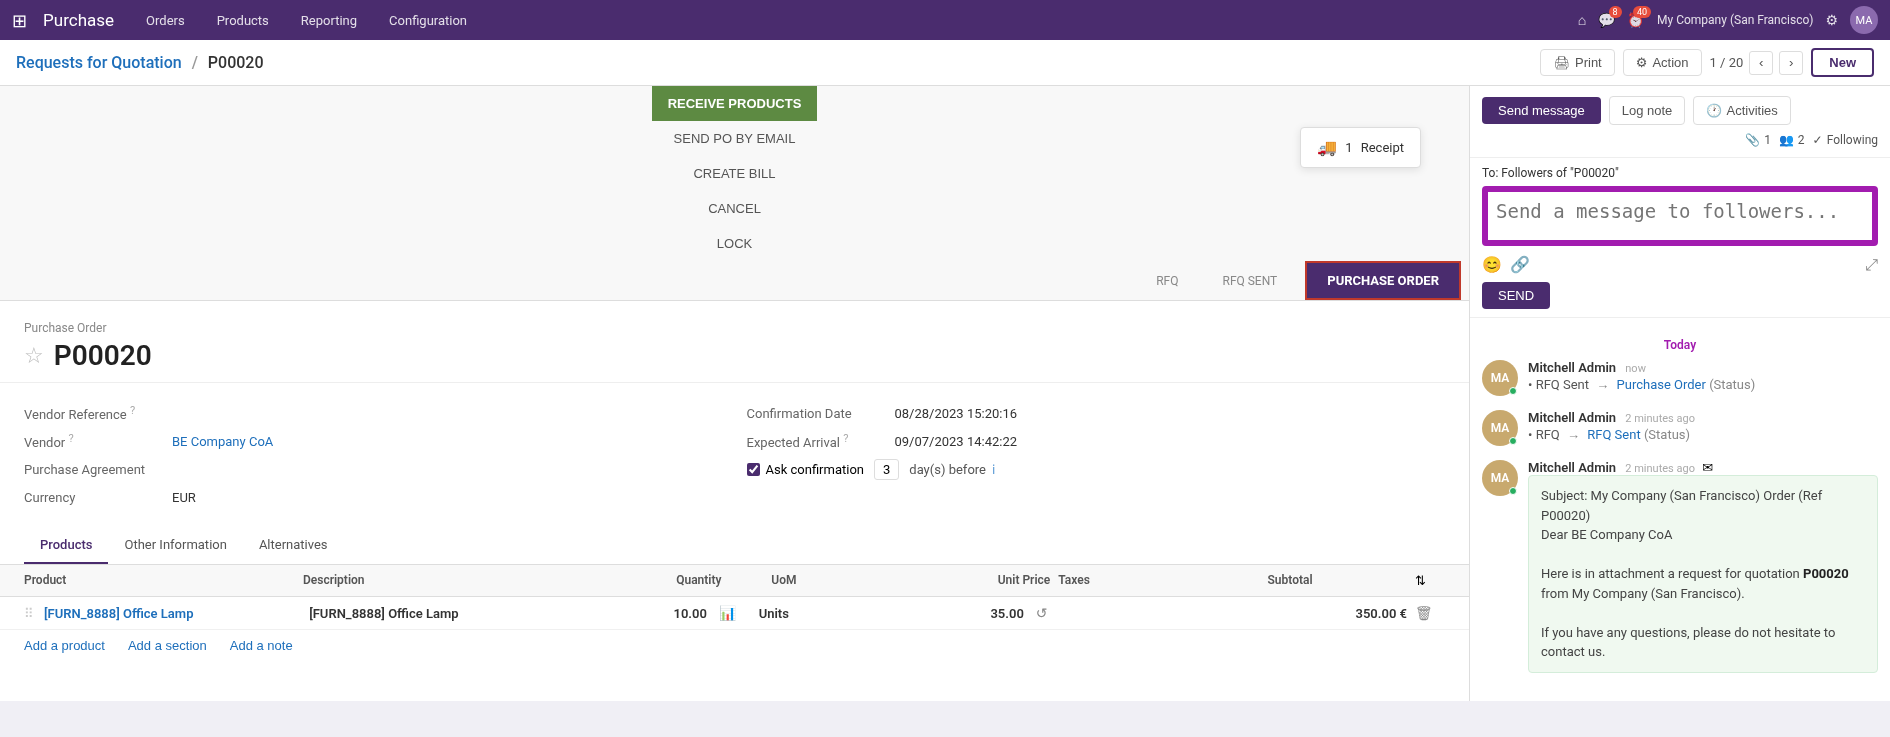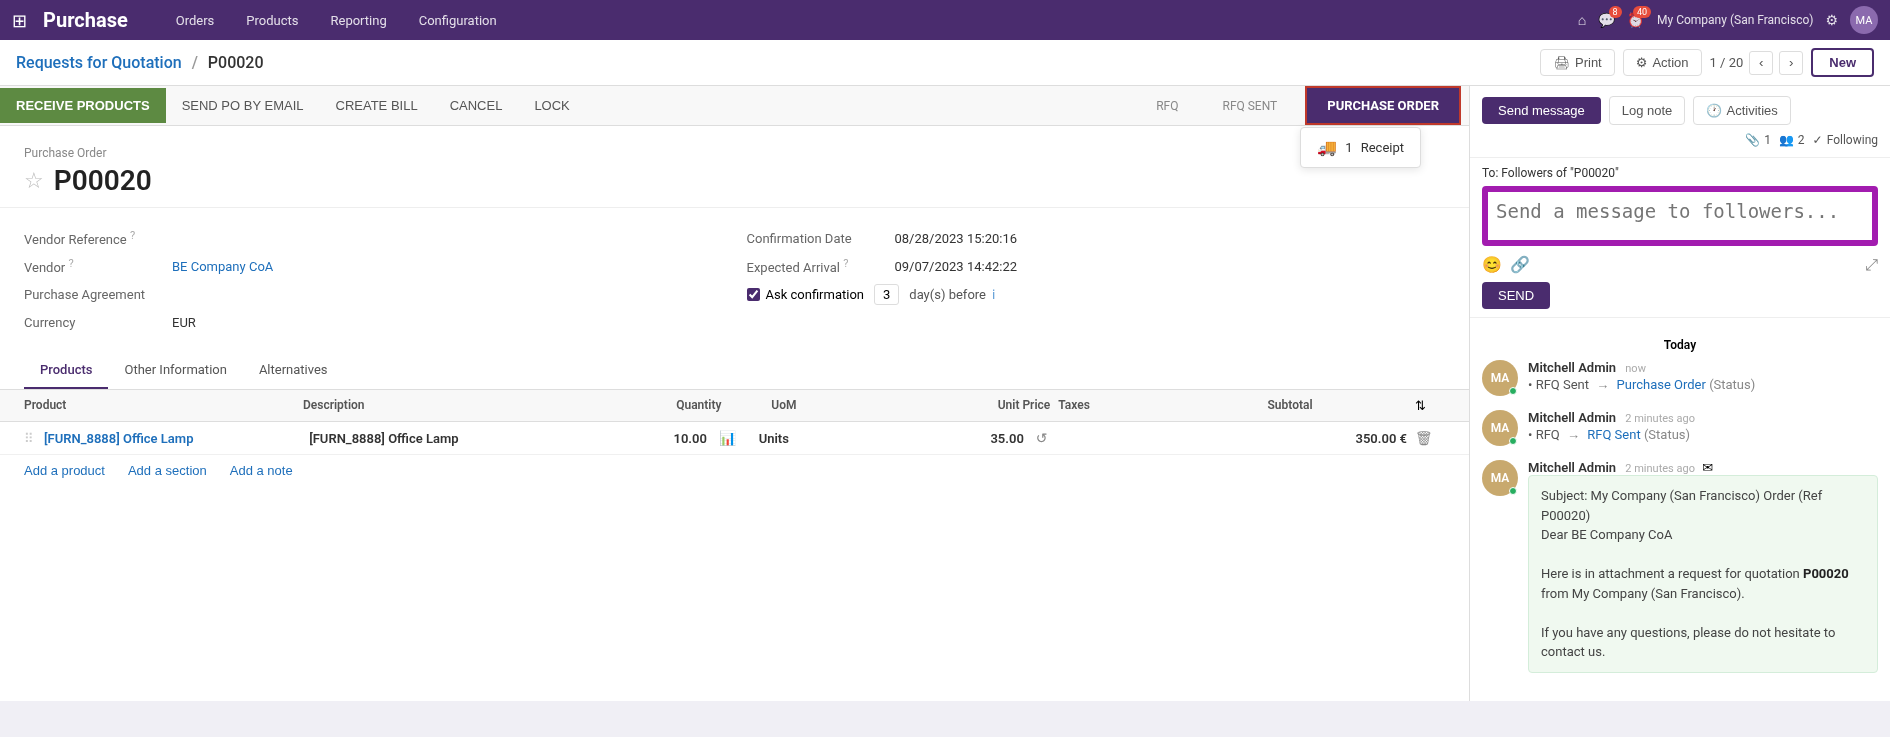--- a/index.html
+++ b/index.html
@@ -9,21 +9,21 @@
     .top-nav {
       background: #4a2c6e;
       color: white;
       display: flex;
       align-items: center;
       height: 40px;
       padding: 0 12px;
       gap: 16px;
     }
     .top-nav .app-grid { font-size: 18px; cursor: pointer; }
-    .top-nav .app-name { font-weight: 700; font-size: 20px; margin-right: 24px; }
+    .top-nav .app-name { font-weight: 400; font-size: 17px; margin-right: 8px; }
     .top-nav .nav-item { color: rgba(255,255,255,0.85); cursor: pointer; font-size: 13px; padding: 4px 8px; }
     .top-nav .spacer { flex: 1; }
     .top-nav .nav-icons { display: flex; align-items: center; gap: 12px; }
     .top-nav .icon-btn { color: rgba(255,255,255,0.85); cursor: pointer; font-size: 14px; position: relative; }
     .top-nav .badge {
       background: #e74c3c; color: white; border-radius: 8px;
       font-size: 9px; padding: 1px 4px; position: absolute; top: -6px; right: -6px;
     }
     .top-nav .company-name { color: rgba(255,255,255,0.85); font-size: 12px; }
     .top-nav .user-avatar { width: 28px; height: 28px; border-radius: 50%; background: #8b6aae; display: flex; align-items: center; justify-content: center; color: white; font-size: 11px; cursor: pointer; }
@@ -50,20 +50,21 @@
 
     
     .action-strip {
       background: #f8f8f8;
       border-bottom: 1px solid #ddd;
       display: flex;
       align-items: center;
       padding: 0;
       gap: 0;
       position: relative;
+      flex-direction: column;
     }
     .btn-receive { background: #5d8a42; color: white; padding: 10px 16px; border: none; cursor: pointer; font-size: 13px; font-weight: 600; text-transform: uppercase; }
     .btn-strip { background: none; border: none; color: #555; padding: 10px 16px; cursor: pointer; font-size: 13px; text-transform: uppercase; font-weight: 500; }
 
     
     .status-bar {
       display: flex;
       align-items: center;
       margin-left: auto;
       padding-right: 8px;
@@ -257,21 +258,21 @@
     .msg-toolbar { display: flex; align-items: center; gap: 8px; margin-top: 6px; }
     .msg-icon { color: #888; cursor: pointer; font-size: 16px; }
     .btn-send { background: #4a2c6e; color: white; border: none; padding: 6px 16px; border-radius: 4px; cursor: pointer; font-size: 13px; margin-top: 8px; }
 
     
     .chatter-messages {
       flex: 1;
       overflow-y: auto;
       padding: 12px;
     }
-    .day-label { text-align: center; color: #000000; font-size: 12px; font-weight: 600; margin: 8px 0; }
+    .day-label { text-align: center; color: #a21caf; font-size: 12px; font-weight: 600; margin: 8px 0; }
     .msg-item { display: flex; gap: 10px; margin-bottom: 14px; }
     .avatar { width: 36px; height: 36px; border-radius: 50%; background: #c8a96e; color: white; font-size: 12px; font-weight: 600; display: flex; align-items: center; justify-content: center; flex-shrink: 0; position: relative; }
     .avatar .online-dot { width: 8px; height: 8px; background: #27ae60; border-radius: 50%; position: absolute; bottom: 1px; right: 1px; border: 1px solid white; }
     .msg-content { flex: 1; }
     .msg-author { font-weight: 600; font-size: 13px; color: #333; }
     .msg-time { color: #aaa; font-size: 11px; margin-left: 6px; }
     .msg-body { font-size: 13px; color: #555; margin-top: 2px; }
     .msg-body .highlight { color: #1e6fbb; }
     .msg-body .status-text { color: #888; }
     .msg-email-body {

